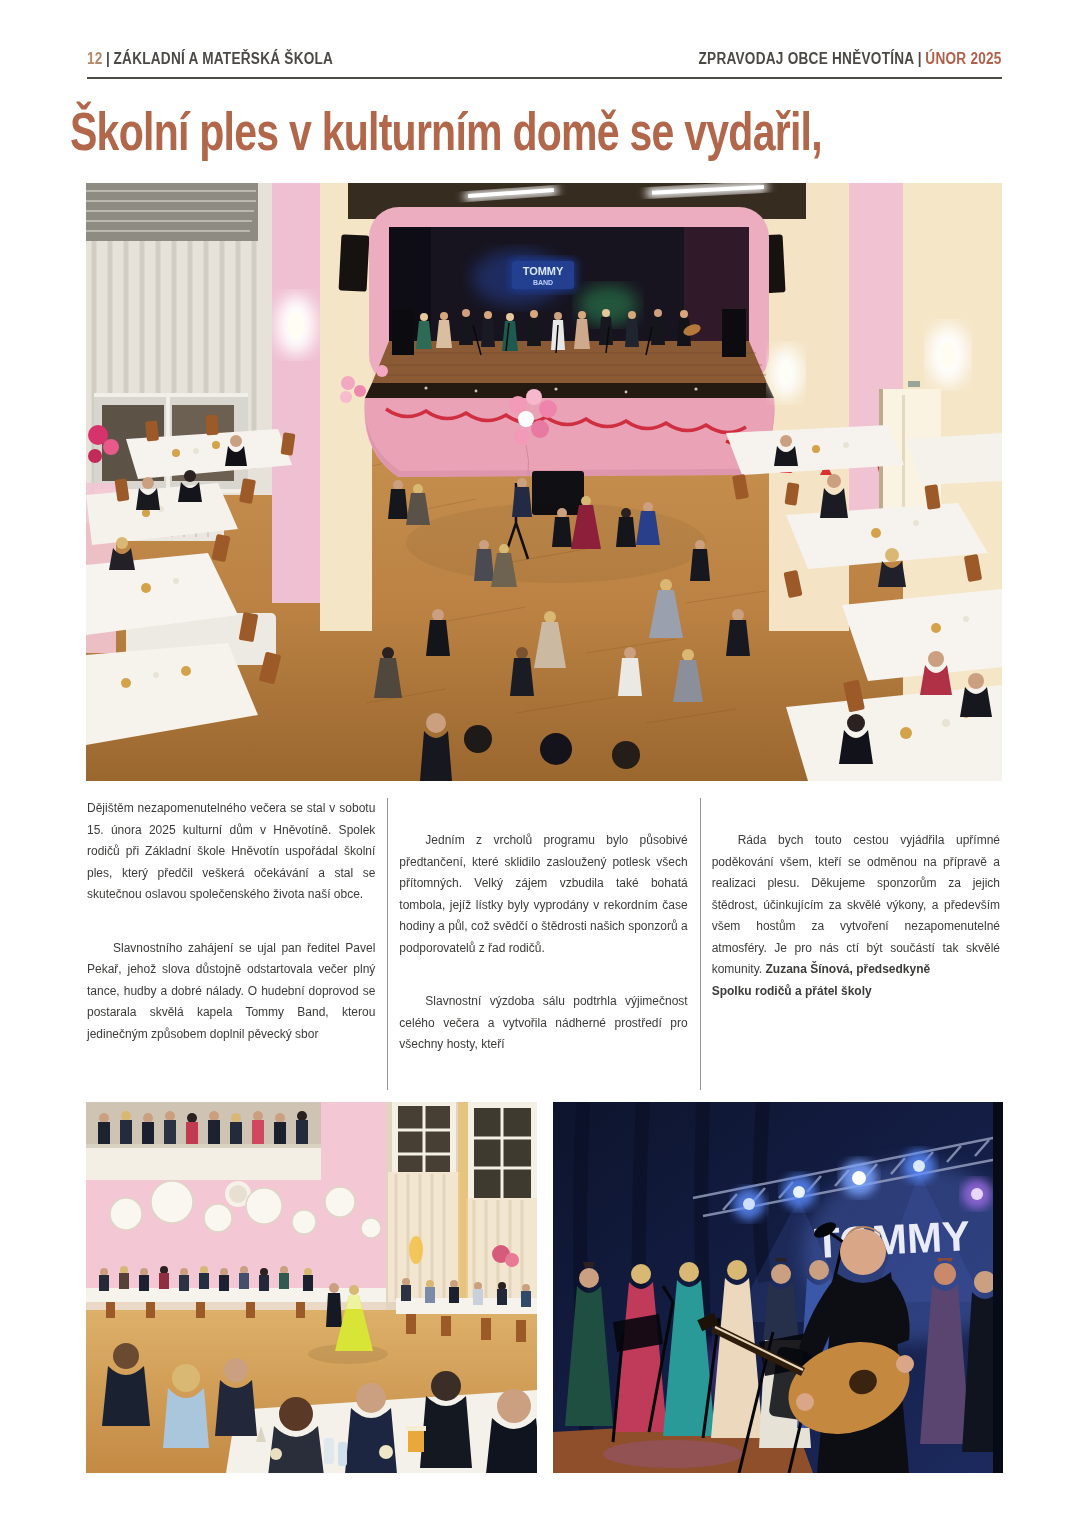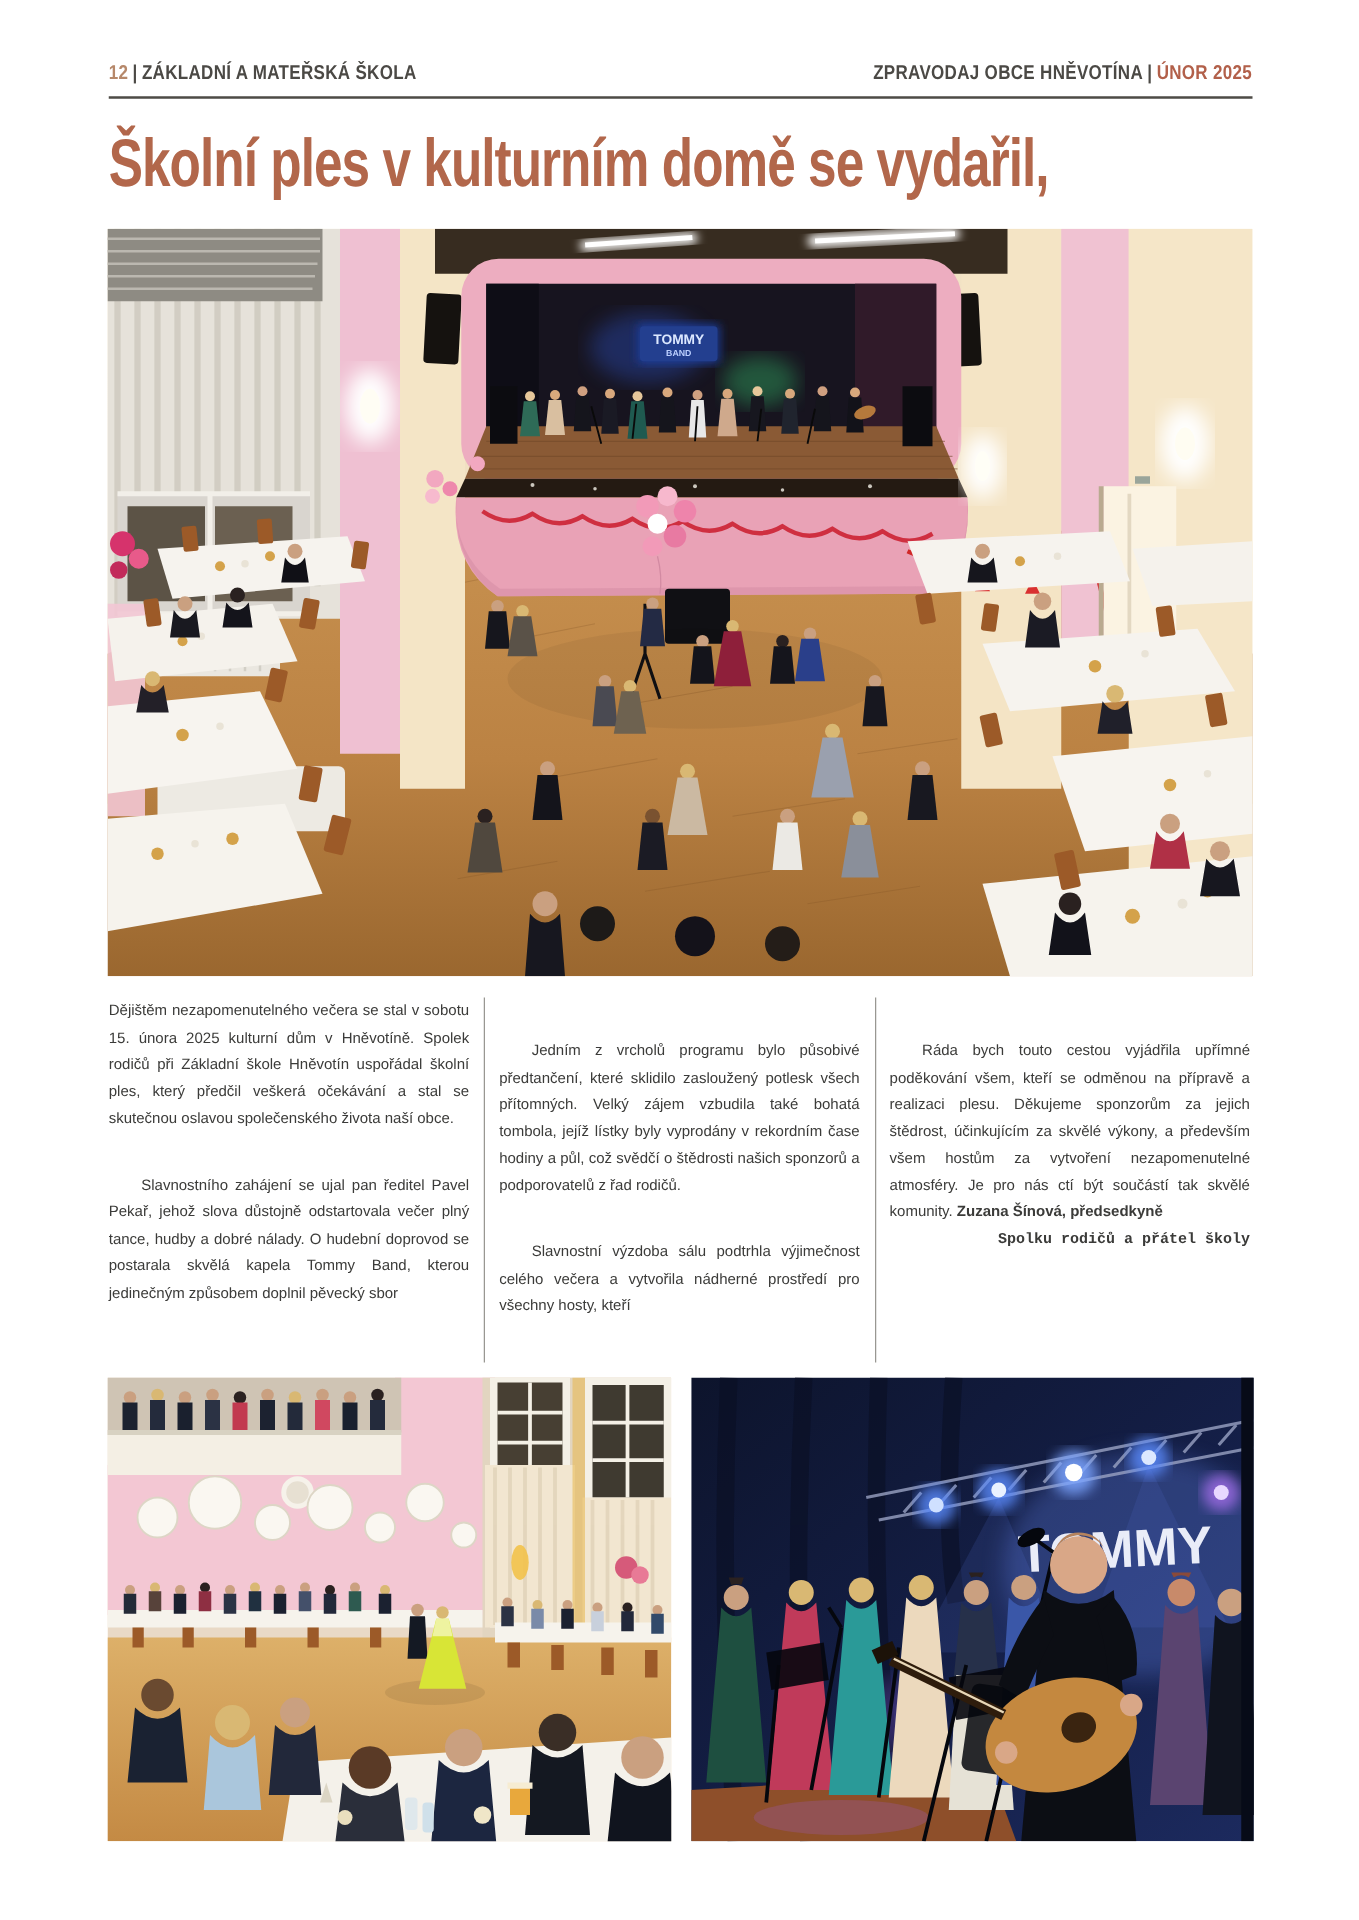--- a/index.html
+++ b/index.html
@@ -8,37 +8,37 @@
   
   .header-row{position:absolute;left:87px;right:85px;top:50px;height:22px;font-size:16px;font-weight:700;
               color:#4b4945;}
   .header-left{position:absolute;left:0;top:0;transform:scaleX(.85);transform-origin:left center;white-space:nowrap;letter-spacing:.3px;}
   .header-right{position:absolute;right:0;top:0;transform:scaleX(.85);transform-origin:right center;white-space:nowrap;letter-spacing:.3px;}
   .pgnum{color:#b6886a;}
   .issue{color:#b2604a;}
   .hsep{color:#4b4945;padding:0 4px;}
   .header-rule{position:absolute;left:87px;right:85px;top:77px;border-top:2px solid #4d4b46;}
   
-  .title{position:absolute;left:87px;top:98px;width:916px;height:70px;}
+  .title{position:absolute;left:70px;top:98px;width:916px;height:70px;}
   .title-inner{display:inline-block;transform:scaleX(.76);transform-origin:left center;white-space:nowrap;
                font-size:54px;font-weight:700;letter-spacing:-1px;color:#b2674b;line-height:66px;}
   
   .main-photo{position:absolute;left:86px;top:183px;width:916px;height:598px;}
   .photo-row{position:absolute;left:86px;top:1102px;width:917px;height:371px;display:flex;gap:16px;}
   svg{display:block;}
   
   .article{position:absolute;left:87px;top:798px;width:913px;height:292px;display:flex;color:#3b3b39;}
   .col{flex:1 1 0;box-sizing:border-box;font-size:12px;line-height:21.5px;text-align:justify;hyphens:auto;}
   .col-1{padding-right:12px;border-right:1px solid #999792;}
   .col-2{padding-left:11px;padding-right:12px;border-right:1px solid #999792;}
   .col-3{padding-left:11px;}
   .col p{margin:0;}
   .col p.indent{text-indent:26px;margin-top:32px;}
   .sig-inline{font-weight:700;}
-  .sig-line{text-align:right;font-weight:700;font-family:Liberation Mono, monospace;}
+  .sig-line{text-align:left;font-weight:700;}
 </style>
 </head>
 <body>
 
 <div class="page">
 
   <div class="header-row">
     <div class="header-left"><span class="pgnum">12</span><span class="hsep">|</span><span>ZÁKLADNÍ A MATEŘSKÁ ŠKOLA</span></div>
     <div class="header-right"><span>ZPRAVODAJ OBCE HNĚVOTÍNA</span><span class="hsep">|</span><span class="issue">ÚNOR 2025</span></div>
   </div>

